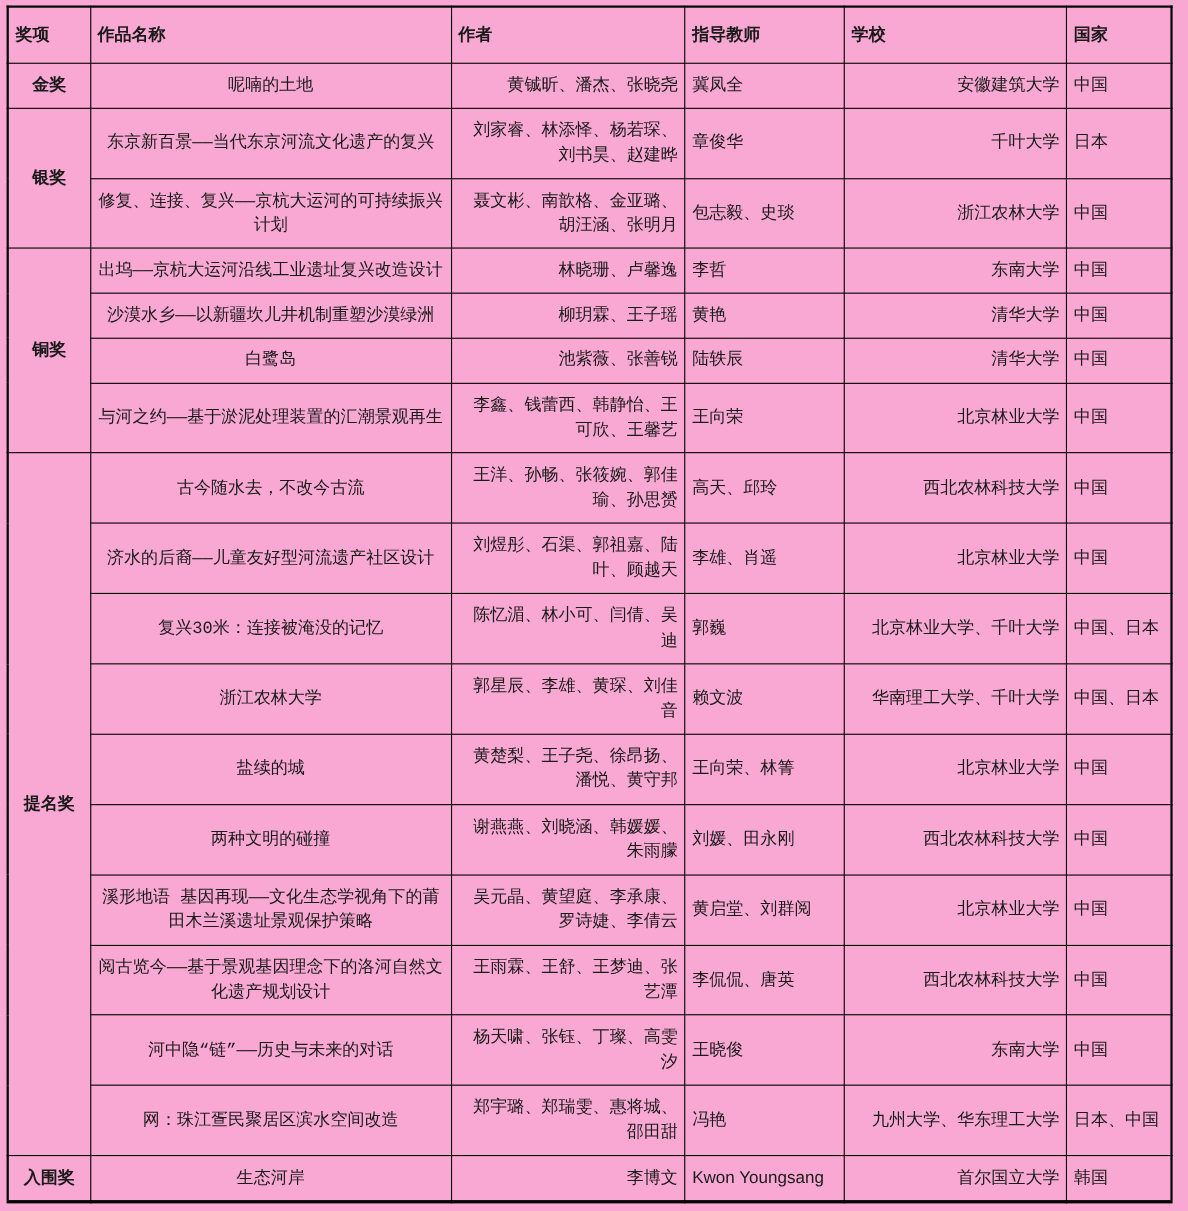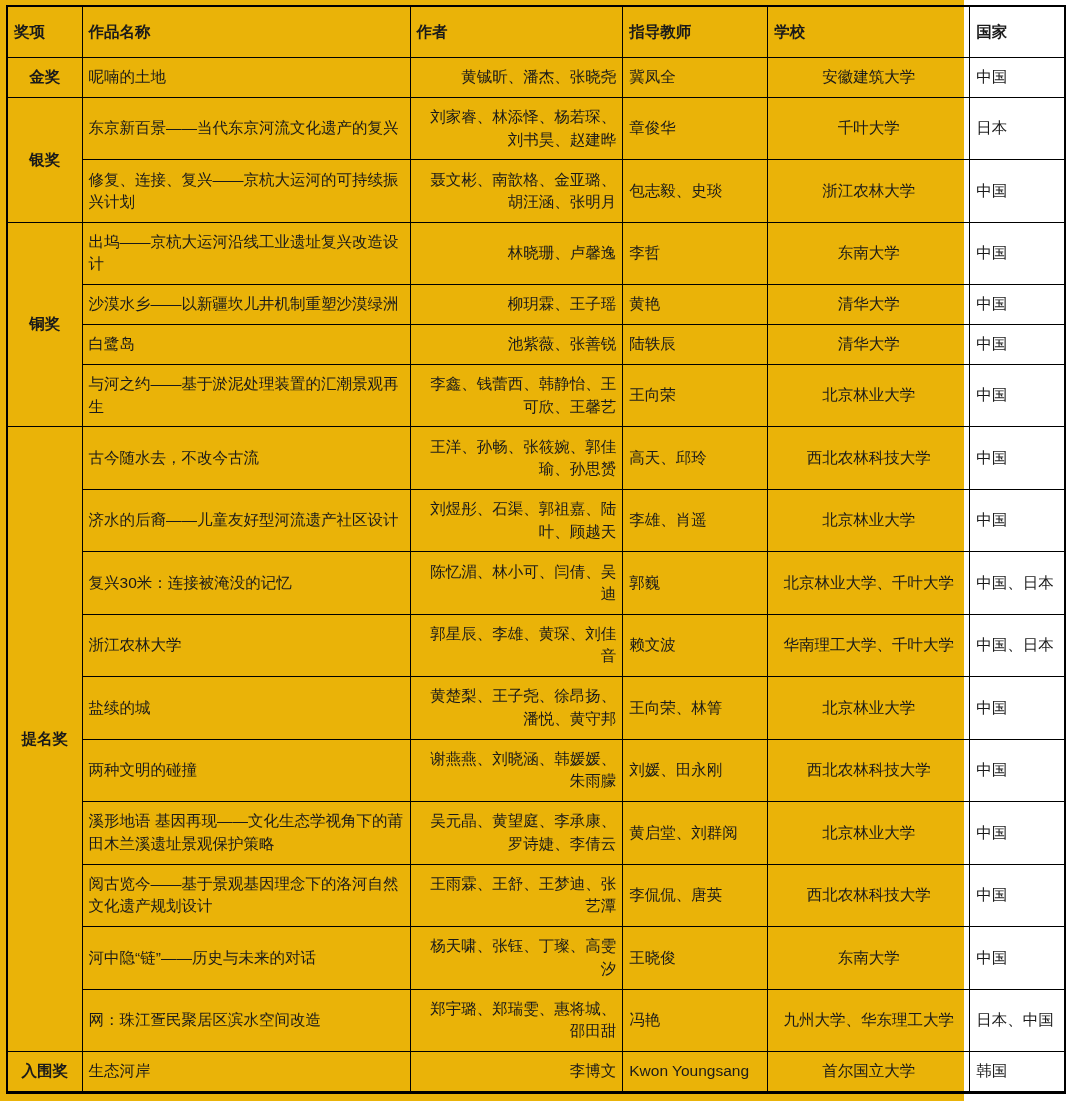--- a/index.html
+++ b/index.html
@@ -2,25 +2,25 @@
 <html><head>
 <meta charset="utf-8">
 <style>
   html, body {
     margin: 0;
     padding: 0;
     background: #ffffff;
     font-family: "Liberation Sans", "DejaVu Sans", sans-serif;
   }
   .page {
-    width: 964px;
+    width: 1080px;
     height: 1101px;
     box-sizing: border-box;
     padding: 5px 8px 6px 6px;
-    background: #eab308;
+    background: #f9a8d4;
   }
   table.awards {
     width: 1060px;
     height: 1089px;
     border-collapse: collapse;
     table-layout: fixed;
     border: 2px solid #000000;
     border-bottom-width: 3px;
   }
   table.awards th,
@@ -37,24 +37,24 @@
     font-weight: bold;
     height: 34px;
   }
   .a-left   { text-align: left; }
   .a-center { text-align: left; }
   td.award-cell {
     font-weight: bold;
     text-align: center;
     padding-left: 7px;
   }
-  td.c-title   { text-align: left;  padding-left: 7px; }
+  td.c-title   { text-align: center;  padding-left: 7px; font-family: Liberation Mono, monospace; }
   td.c-authors { text-align: right;  padding-left: 7px; }
   td.c-teacher { text-align: left; }
-  td.c-school  { text-align: center; }
+  td.c-school  { text-align: right; }
   td.c-country { text-align: left; }
 </style>
 </head>
 <body>
 
 <div class="page">
   <table class="awards">
     <colgroup>
       <col style="width:7.1%">
       <col style="width:31.0%">

